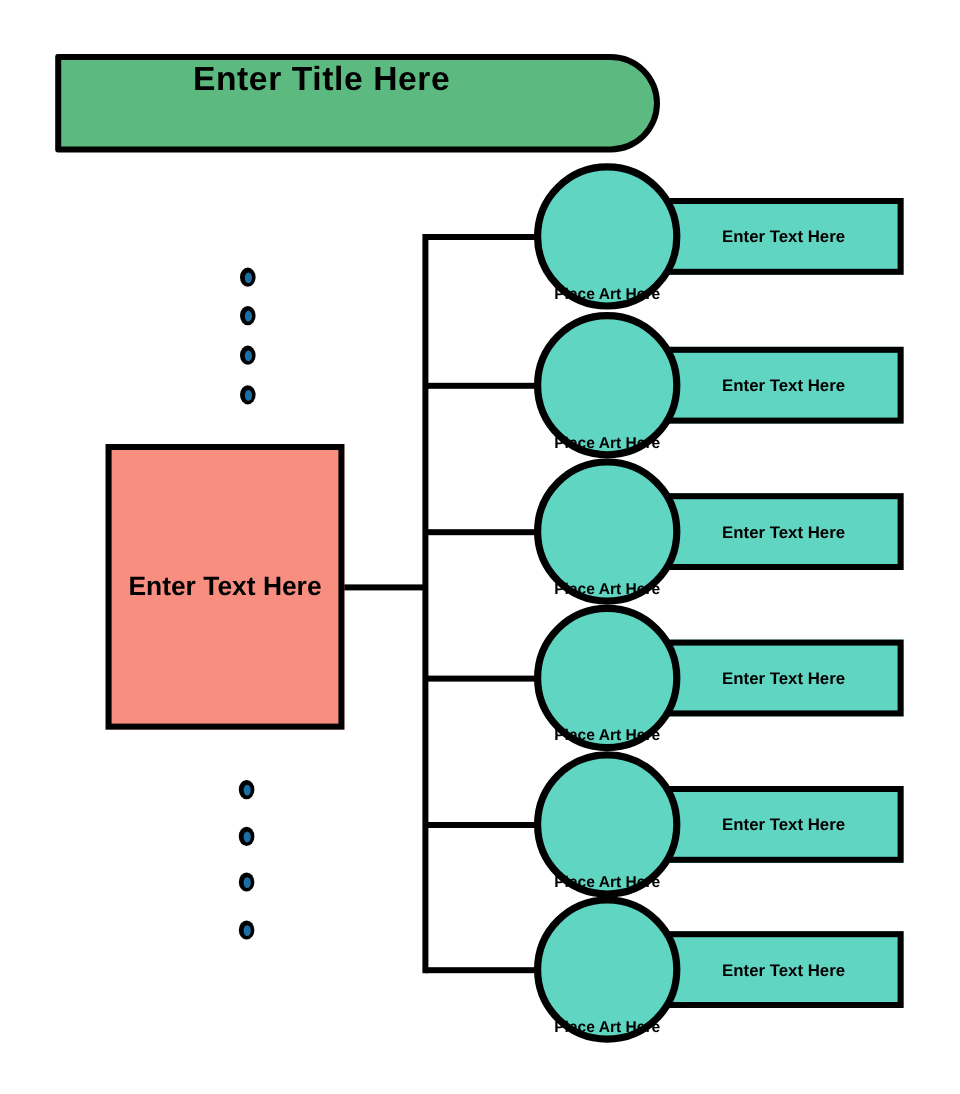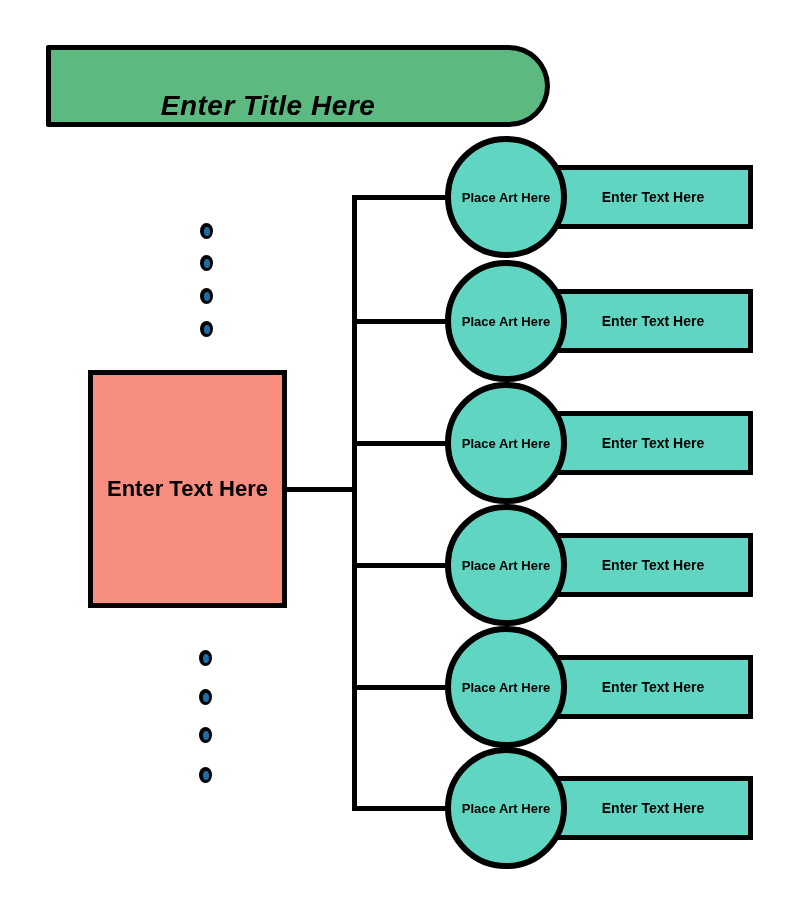--- a/index.html
+++ b/index.html
@@ -21,25 +21,24 @@
     position: absolute;
     left: 46px;
     top: 45px;
     width: 504px;
     height: 82px;
     box-sizing: border-box;
     background: var(--title-fill, #5CBA80);
     border: 5px solid var(--outline, #000000);
     border-radius: 2px 41px 41px 2px;
     display: flex;
-    align-items: flex-end;
+    align-items: flex-start;
     justify-content: center;
     padding-right: 60px;
     z-index: 3;
-    font-style: italic;
   }
   .title-banner span {
     font-size: 28px;
     font-weight: bold;
     color: #000000;
     letter-spacing: 0.5px;
     white-space: nowrap;
   }
 
   
@@ -108,21 +107,21 @@
     position: absolute;
     left: 445px;
     top: calc(var(--cy) - 61px);
     width: 122px;
     height: 122px;
     box-sizing: border-box;
     background: var(--node-fill, #60D5C2);
     border: 6px solid var(--outline, #000000);
     border-radius: 50%;
     display: flex;
-    align-items: center;
+    align-items: flex-end;
     justify-content: center;
     z-index: 2;
   }
   .row-circle span {
     font-size: 13px;
     font-weight: bold;
     color: #000000;
     white-space: nowrap;
   }
 

